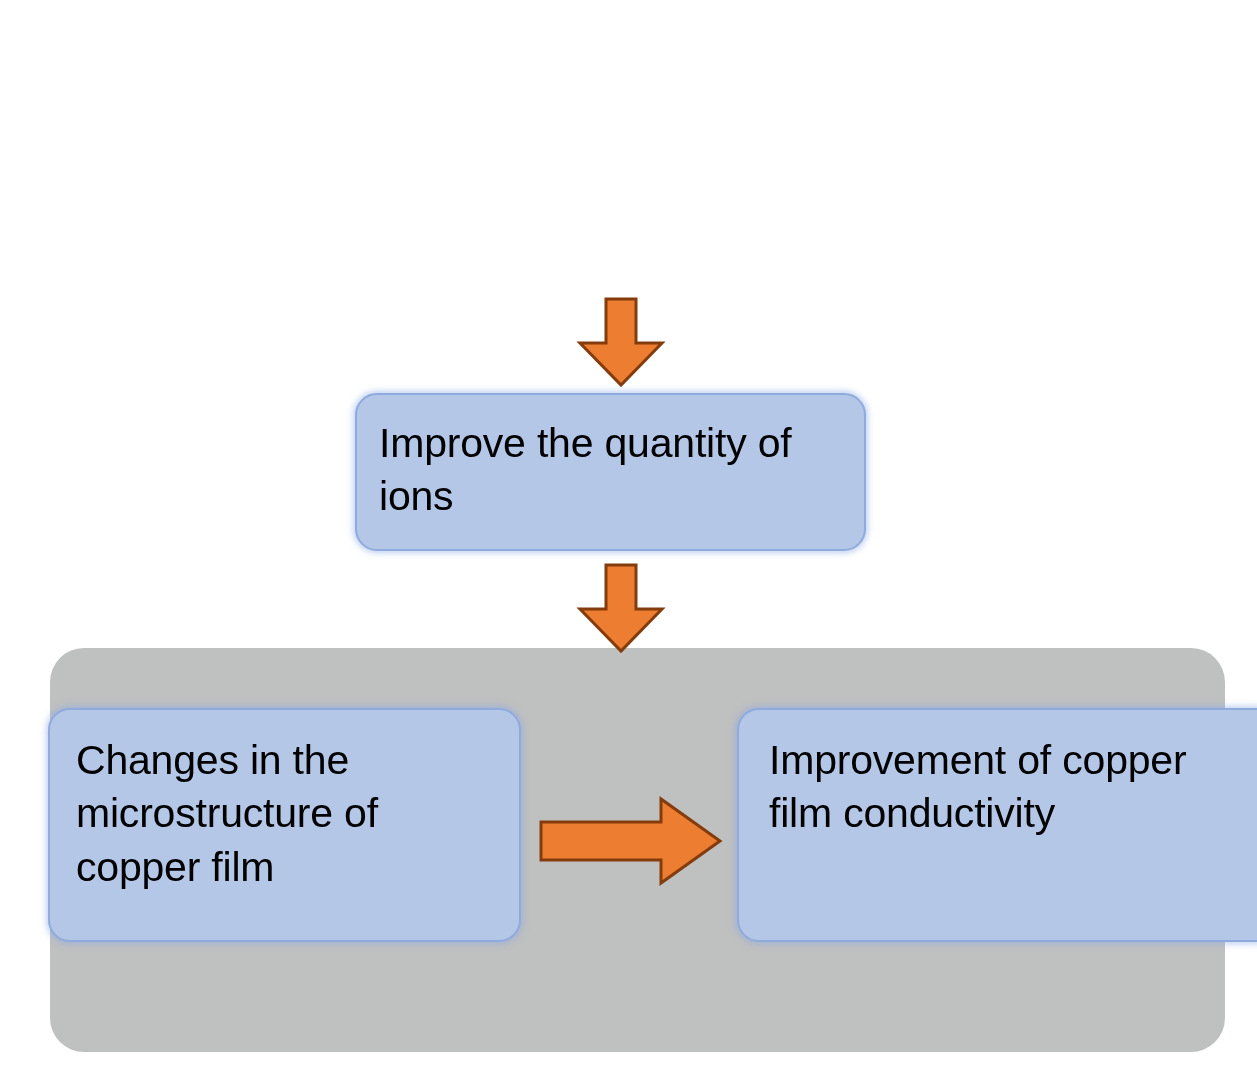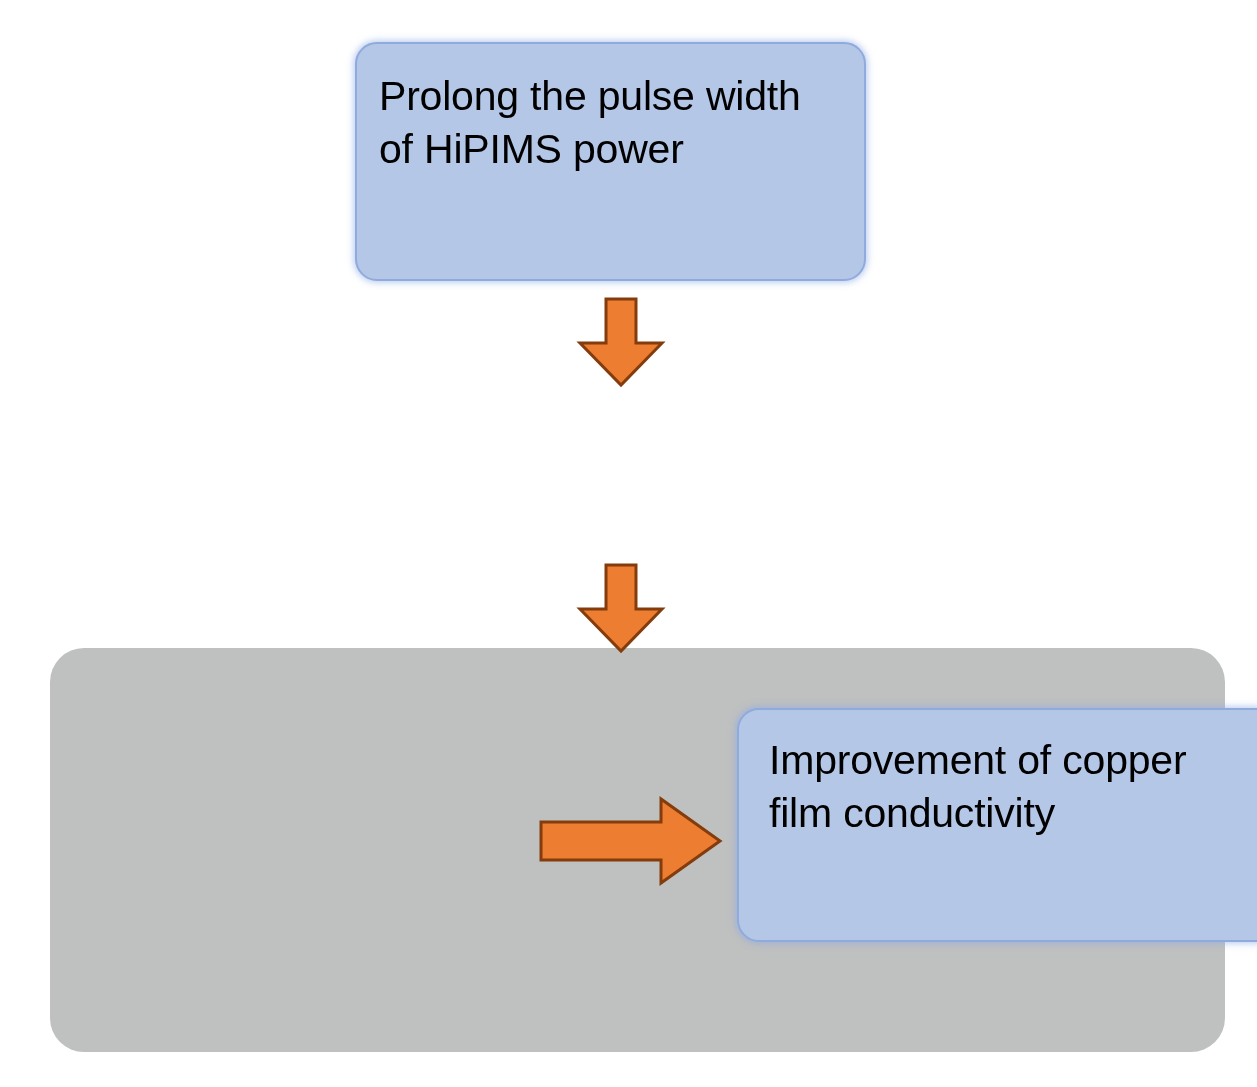--- a/index.html
+++ b/index.html
@@ -96,37 +96,40 @@
     stroke-linejoin: miter;
   }
 </style>
 </head>
 <body>
 
 <div id="canvas">
 
   <div class="group-panel"></div>
 
-  <div class="node" id="node-pulse-width">
-    <span class="node-text">Prolong the pulse width of HiPIMS power</span>
-  </div>
 
   <div class="arrow" id="arrow-down-1">
     <svg viewBox="0 0 92 92" xmlns="http://www.w3.org/2000/svg">
       <polygon class="arrow-shape" points="31,3 61,3 61,47 87,47 46,89 5,47 31,47"></polygon>
     </svg>
   </div>
 
+  <div class="node" id="node-ion-quantity">
+    <span class="node-text">Improve the quantity of ions</span>
+  </div>
 
   <div class="arrow" id="arrow-down-2">
     <svg viewBox="0 0 92 92" xmlns="http://www.w3.org/2000/svg">
       <polygon class="arrow-shape" points="31,3 61,3 61,47 87,47 46,89 5,47 31,47"></polygon>
     </svg>
   </div>
 
+  <div class="node" id="node-microstructure">
+    <span class="node-text">Changes in the microstructure of copper film</span>
+  </div>
 
   <div class="arrow" id="arrow-right-1">
     <svg viewBox="0 0 185 92" xmlns="http://www.w3.org/2000/svg">
       <polygon class="arrow-shape" points="3,27 123,27 123,4 182,46 123,88 123,65 3,65"></polygon>
     </svg>
   </div>
 
   <div class="node" id="node-conductivity">
     <span class="node-text">Improvement of copper film conductivity</span>
   </div>

